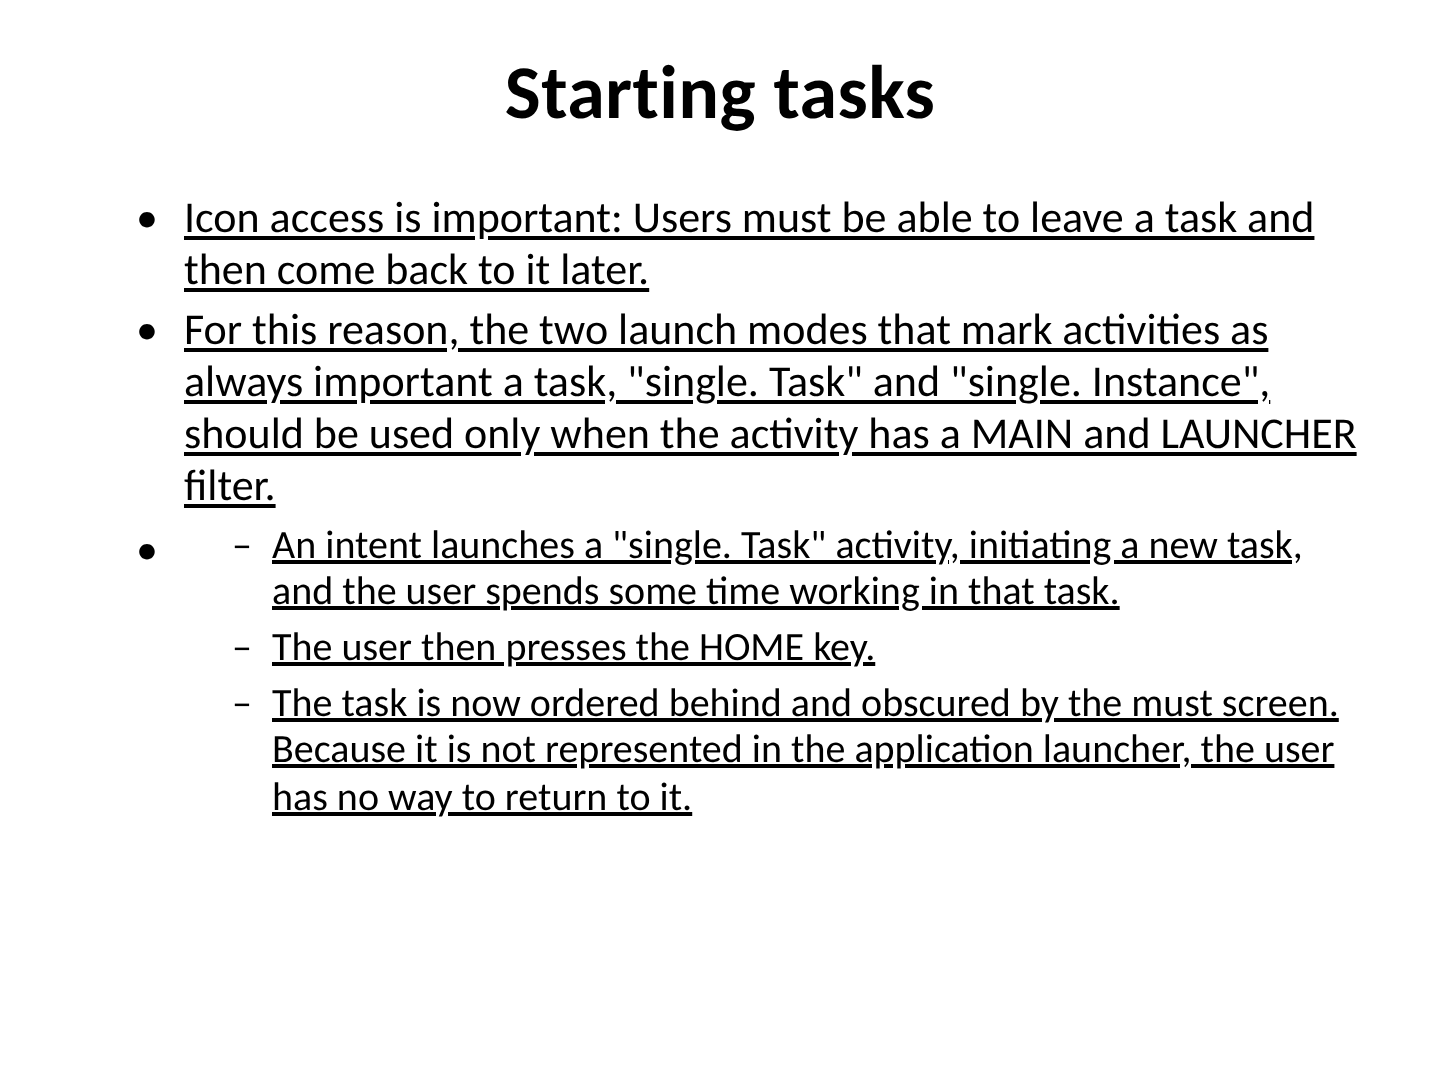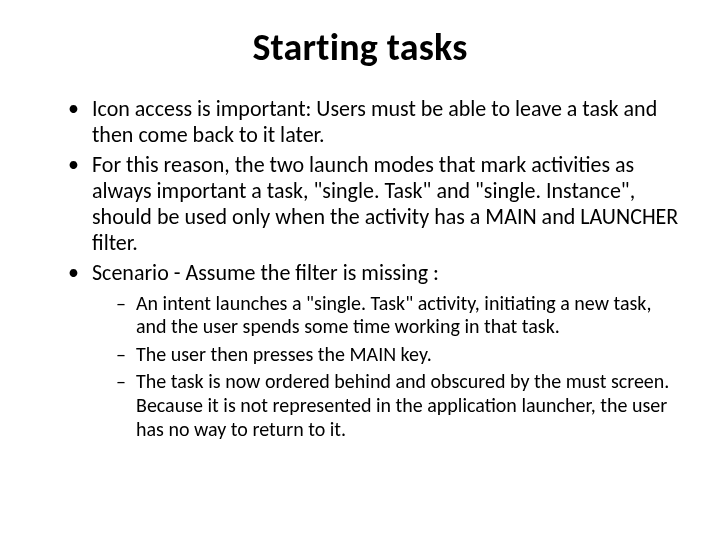--- a/index.html
+++ b/index.html
@@ -23,20 +23,21 @@
     font-size: 38px;
     margin: 6px 0 26px 0;
     letter-spacing: 0.2px;
   }
   ul.level1 {
     list-style: none;
     padding: 0;
     margin: 0 0 0 28px;
     font-size: 22px;
     line-height: 1.18;
+    text-decoration: underline;
   }
   ul.level1 > li {
     position: relative;
     padding-left: 24px;
     margin-bottom: 4px;
   }
   ul.level1 > li::before {
     content: "•";
     position: absolute;
     left: 0;
@@ -72,27 +73,26 @@
   <div class="title">Starting tasks</div>
 
   <ul class="level1">
     <li>
       <span>Icon access is important: Users must be able to leave a task and then come back to it later.</span>
     </li>
     <li>
       <span>For this reason, the two launch modes that mark activities as always important a task, "single. Task" and "single. Instance", should be used only when the activity has a MAIN and LAUNCHER filter.</span>
     </li>
     <li>
-      <span>Scenario - Assume the filter is missing :</span>
       <ul class="level2">
         <li>
           <span>An intent launches a "single. Task" activity, initiating a new task, and the user spends some time working in that task.</span>
         </li>
         <li>
-          <span>The user then presses the MAIN key.</span>
+          <span>The user then presses the HOME key.</span>
         </li>
         <li>
           <span>The task is now ordered behind and obscured by the must screen. Because it is not represented in the application launcher, the user has no way to return to it.</span>
         </li>
       </ul>
     </li>
   </ul>
 </div>
 
 </body></html>

